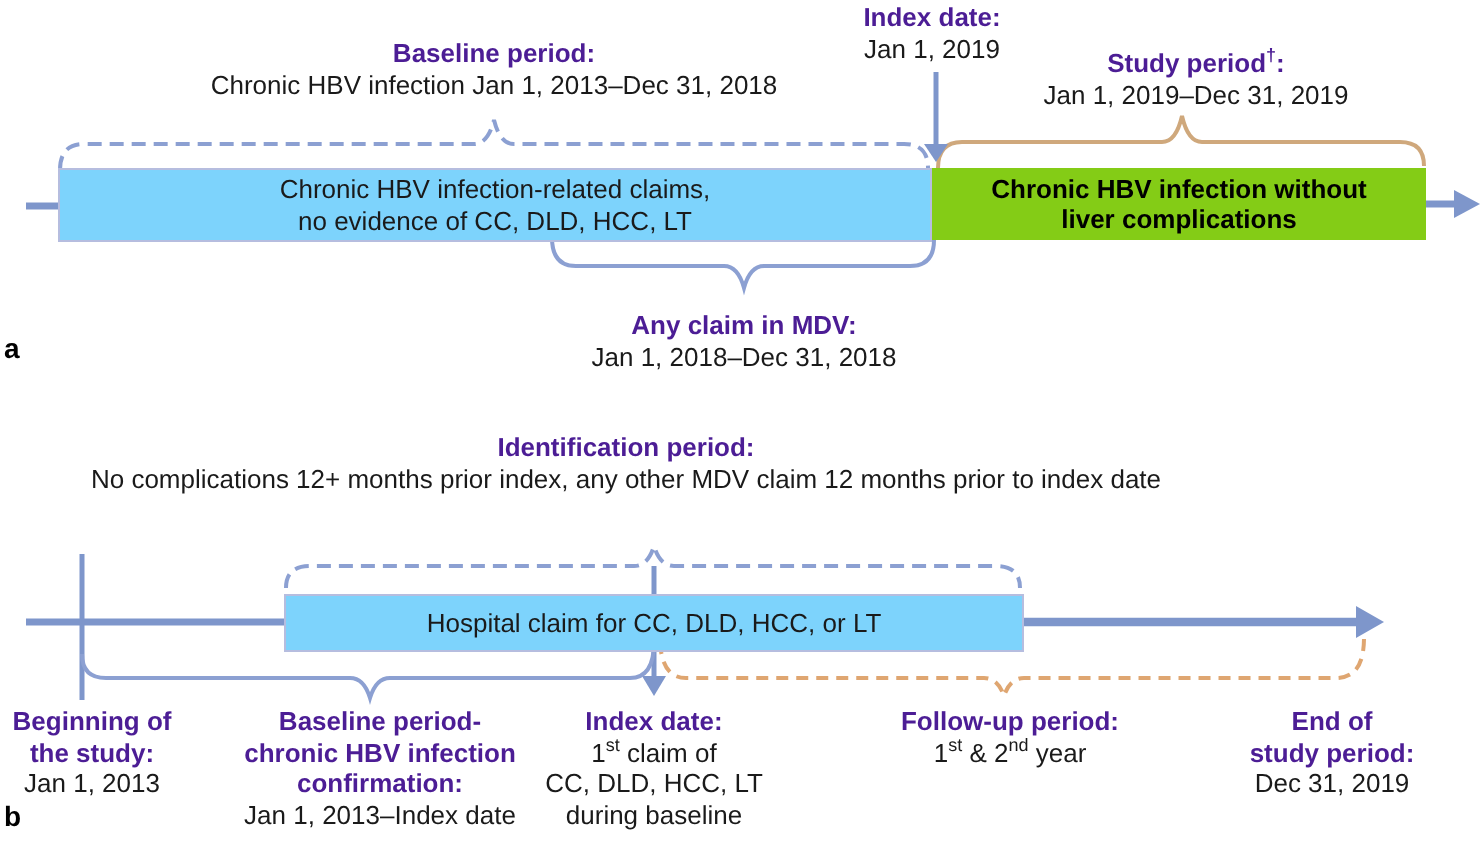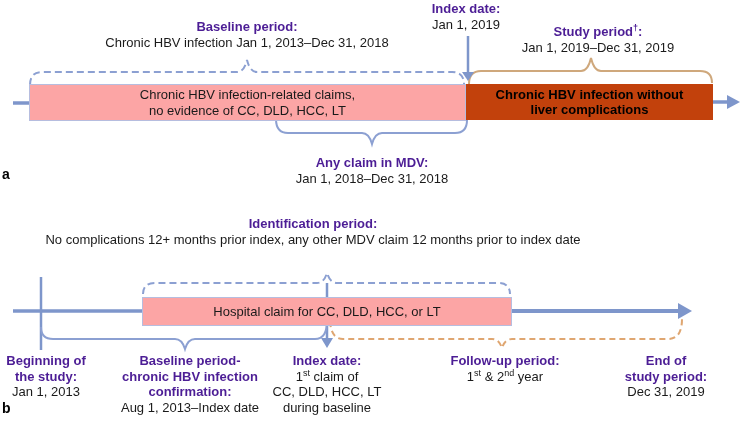--- a/index.html
+++ b/index.html
@@ -14,22 +14,22 @@
   }
   .lbl .b{font-weight:bold;color:#4c1d95;}
   sup{font-size:9px;line-height:0;}
   .panel-letter{
     position:absolute;font-size:14px;font-weight:bold;color:#000;
   }
   .box{
     position:absolute;display:flex;flex-direction:column;justify-content:center;
     align-items:center;text-align:center;font-size:13px;line-height:15.5px;
   }
-  .box-blue{background:#fca5a5;border:1px solid #b6bddf;}
-  .box-orange{background:#c2410c;font-weight:bold;color:#000;}
+  .box-blue{background:#7dd3fc;border:1px solid #b6bddf;}
+  .box-orange{background:#84cc16;font-weight:bold;color:#000;}
 </style>
 </head>
 <body>
 
 <div id="figure">
 
   <svg class="layer" viewBox="0 0 741 421">
 
     <path d="M13 103 H29" stroke="#7e96cb" stroke-width="3.5" fill="none"></path>
     <path d="M713 102 H728" stroke="#7e96cb" stroke-width="3.5" fill="none"></path>
@@ -95,21 +95,21 @@
   <div class="lbl" style="left:46px;top:353px;">
     <div class="b">Beginning of</div>
     <div class="b">the study:</div>
     <div>Jan 1, 2013</div>
   </div>
 
   <div class="lbl" style="left:190px;top:353px;">
     <div class="b">Baseline period-</div>
     <div class="b">chronic HBV infection</div>
     <div class="b">confirmation:</div>
-    <div>Aug 1, 2013–Index date</div>
+    <div>Jan 1, 2013–Index date</div>
   </div>
 
   <div class="lbl" style="left:327px;top:353px;">
     <div class="b">Index date:</div>
     <div><span>1</span><sup>st</sup><span> claim of</span></div>
     <div>CC, DLD, HCC, LT</div>
     <div>during baseline</div>
   </div>
 
   <div class="lbl" style="left:505px;top:353px;">

